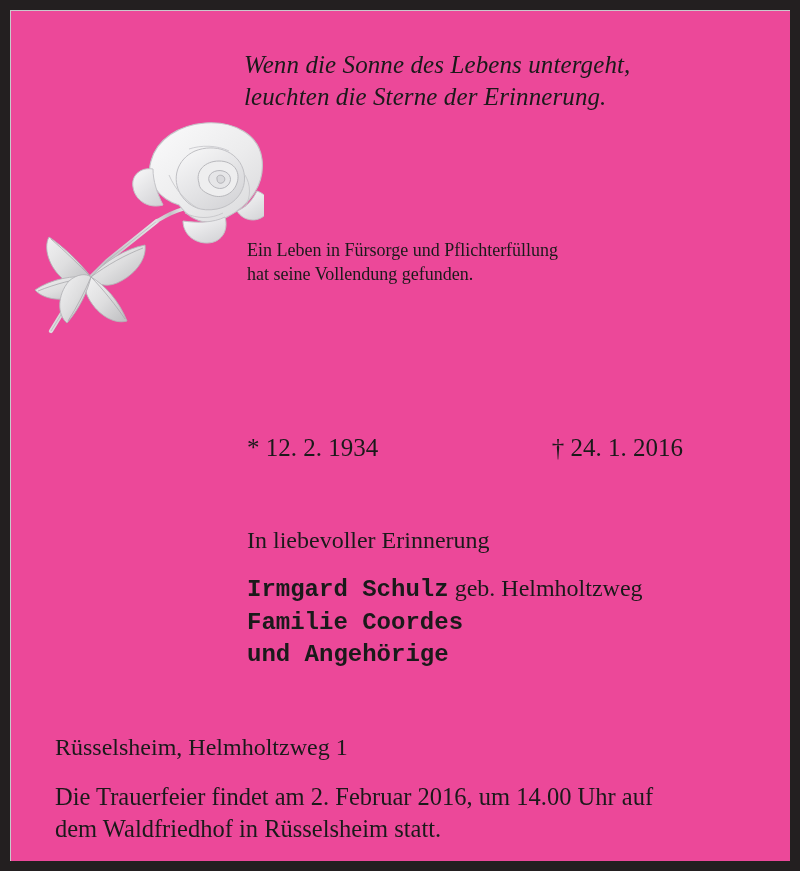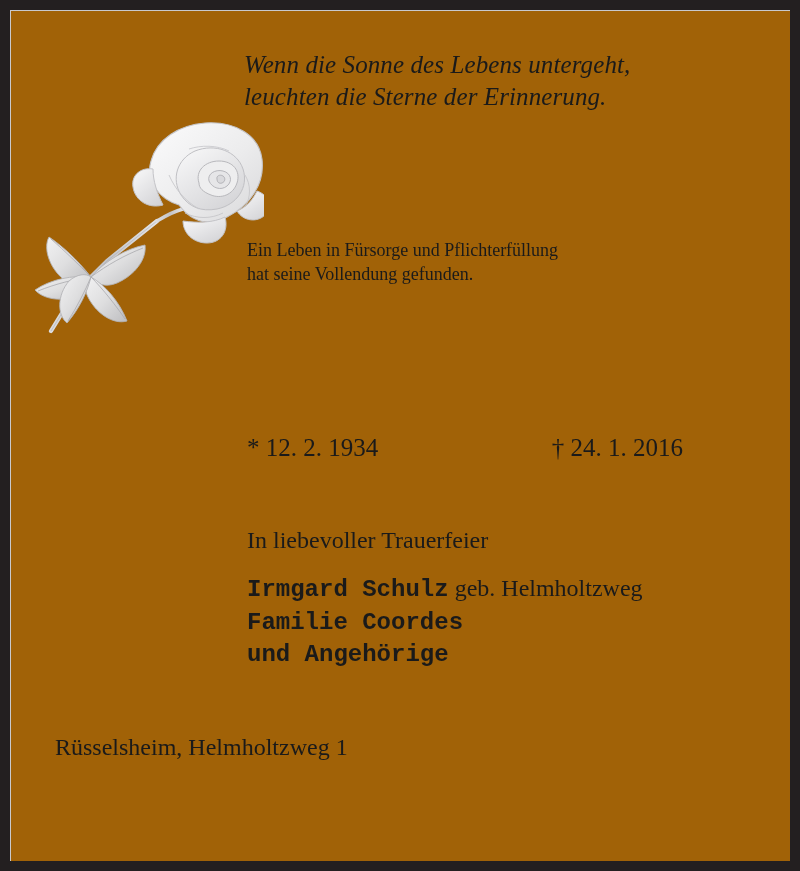--- a/index.html
+++ b/index.html
@@ -18,21 +18,21 @@
     padding: 10px;
     font-family: "Liberation Serif", "DejaVu Serif", serif;
     overflow: hidden;
   }
 
   .notice-inner {
     position: relative;
     width: 100%;
     height: 100%;
     box-sizing: border-box;
-    background: #a16207;
+    background: #ec4899;
     border-left: 1px solid #c9c9cc;
     border-top: 1px solid #c9c9cc;
     overflow: hidden;
   }
 
   
   .rose-art {
     position: absolute;
     left: 18px;
     top: 98px;
@@ -221,29 +221,33 @@
       <span class="line">hat seine Vollendung gefunden.</span>
     </div>
 
 
     <div class="dates-row">
       <span class="date-item">* 12. 2. 1934</span>
       <span class="date-item">† 24. 1. 2016</span>
     </div>
 
     <div class="remembrance">
-      <span class="remembrance-lead">In liebevoller Trauerfeier</span>
+      <span class="remembrance-lead">In liebevoller Erinnerung</span>
       <span class="survivor-line">
         <span class="strong">Irmgard Schulz</span><span> geb. Helmholtzweg</span>
       </span>
       <span class="survivor-line">
         <span class="strong">Familie Coordes</span><span></span>
       </span>
       <span class="survivor-line">
         <span class="strong">und Angehörige</span><span></span>
       </span>
     </div>
 
     <div class="address">Rüsselsheim, Helmholtzweg 1</div>
 
+    <div class="service-info">
+      <span class="line">Die Trauerfeier findet am 2. Februar 2016, um 14.00 Uhr auf</span>
+      <span class="line">dem Waldfriedhof in Rüsselsheim statt.</span>
+    </div>
 
   </div>
 </div>
 
 </body></html>

